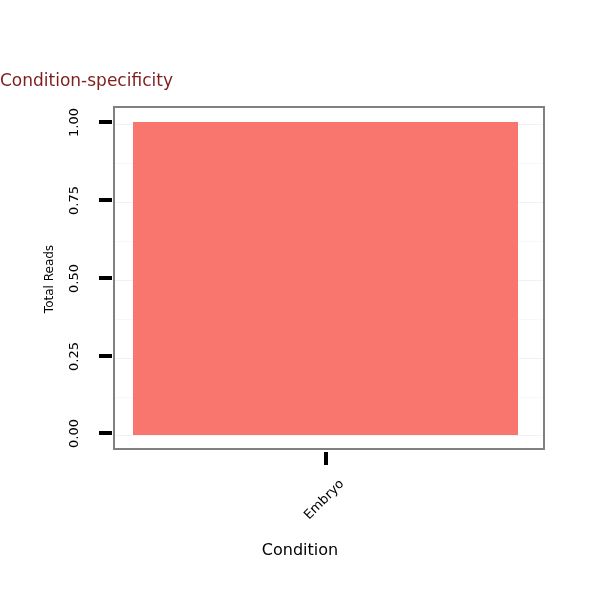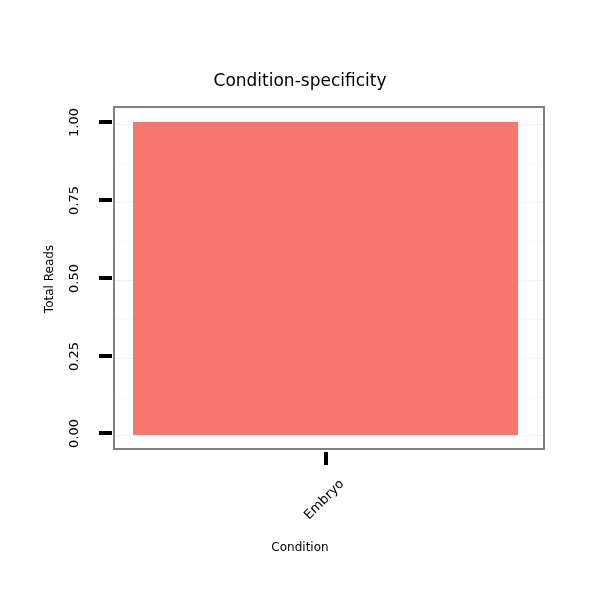--- a/index.html
+++ b/index.html
@@ -21,23 +21,22 @@
     overflow: hidden;
     background: #ffffff;
   }
 
   
   #plot-title {
     position: absolute;
     left: 0;
     top: 70px;
     width: 600px;
-    text-align: center;
     font-size: 17px;
-    color: #000000;
+    color: #7f1d1d;
     letter-spacing: 0px;
     white-space: nowrap;
   }
 
   
   #panel {
     position: absolute;
     left: 113px;
     top: 106px;
     width: 432px;
@@ -115,21 +114,21 @@
     transform-origin: 100% 0%;
     transform: rotate(-45deg);
     text-align: right;
   }
   #x-axis-title {
     position: absolute;
     left: 0;
     top: 540px;
     width: 600px;
     text-align: center;
-    font-size: 12px;
+    font-size: 16px;
     color: #000000;
     white-space: nowrap;
   }
 </style>
 </head>
 <body>
 
 <div id="plot-root">
 
   <div id="plot-title">Condition-specificity</div>

